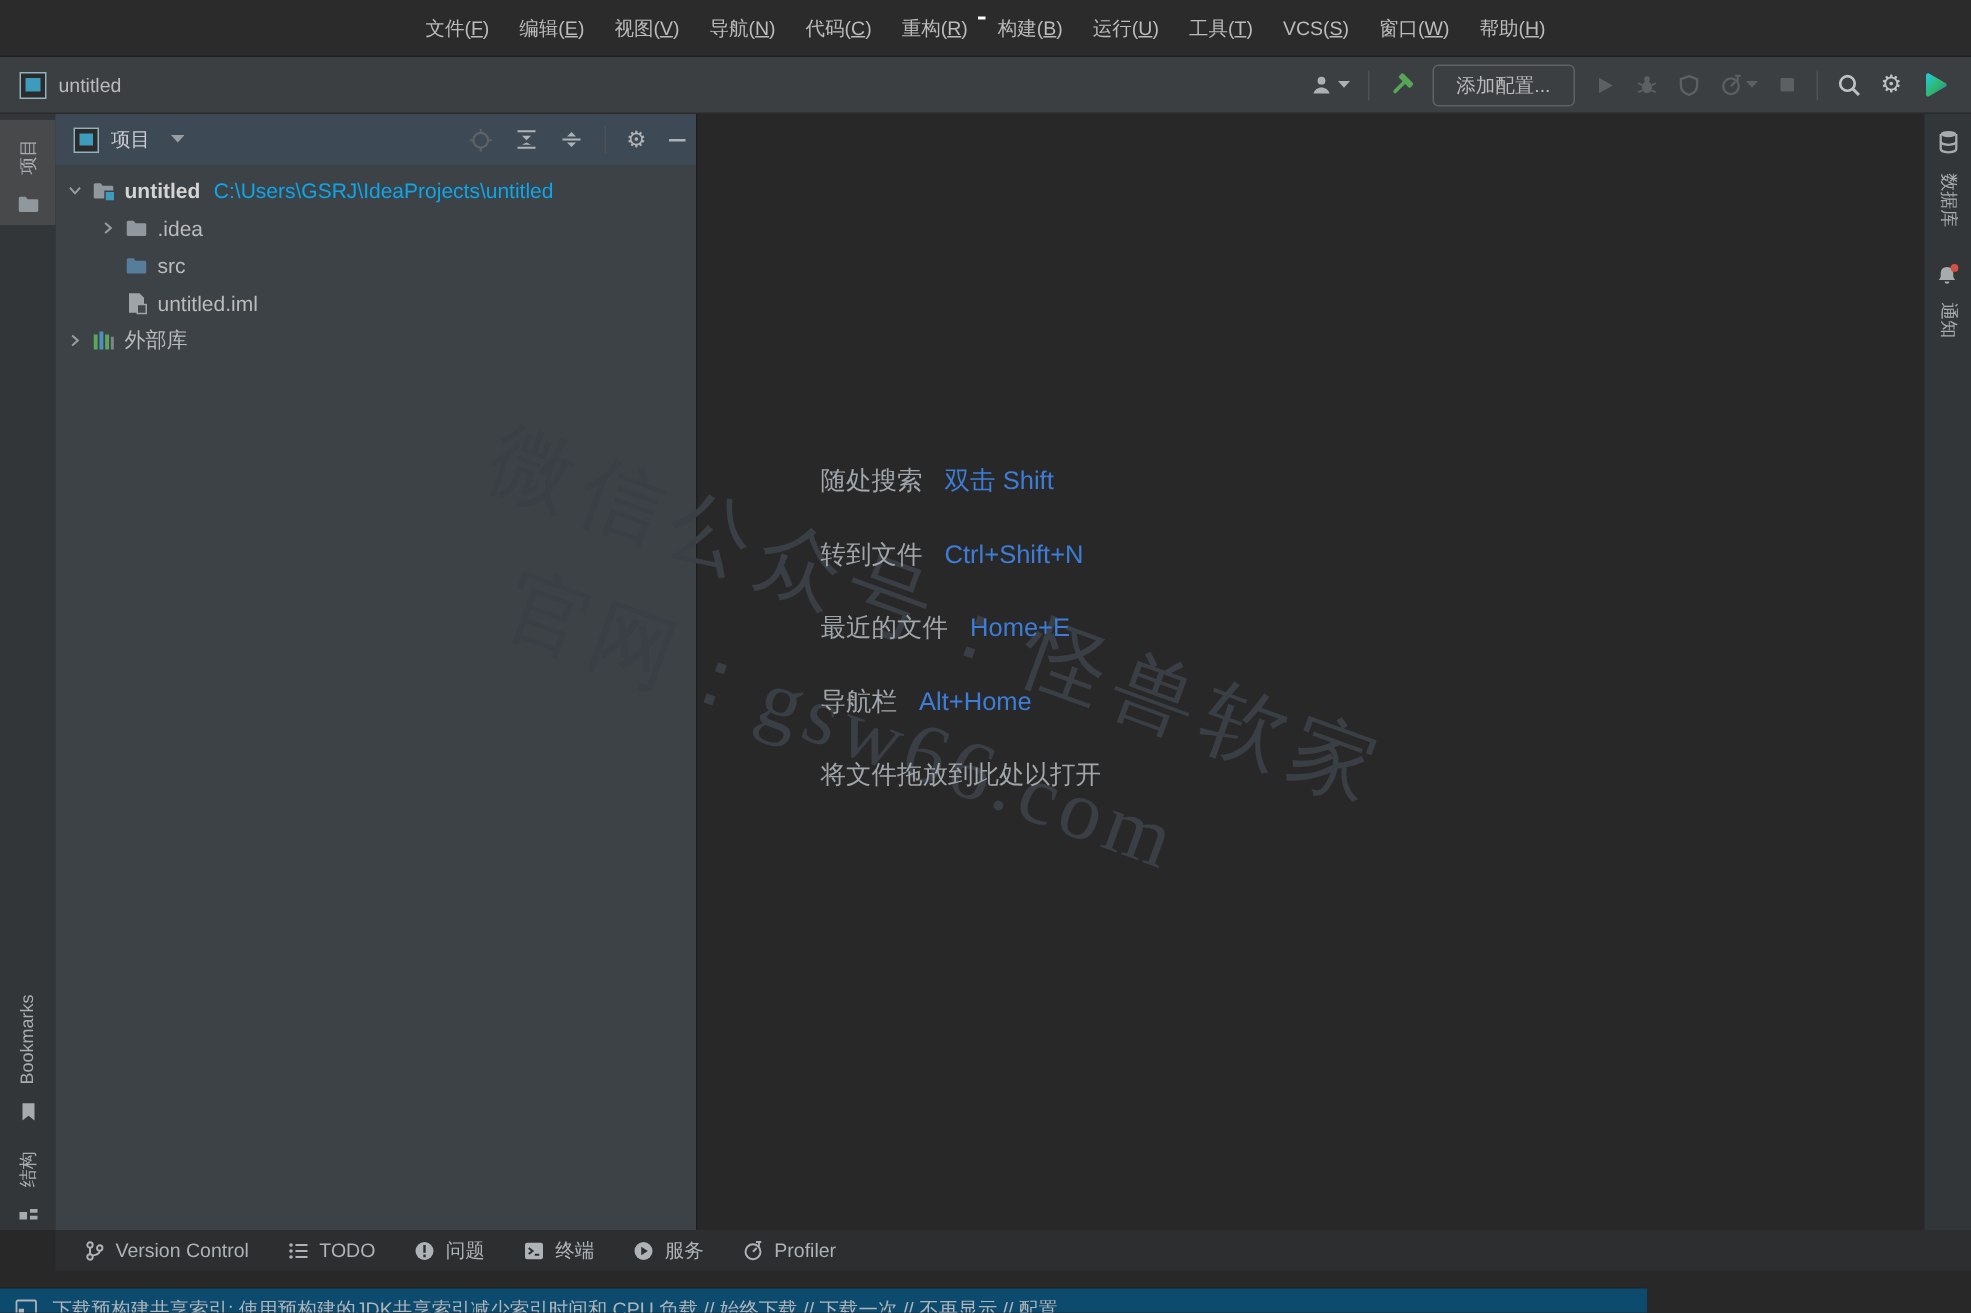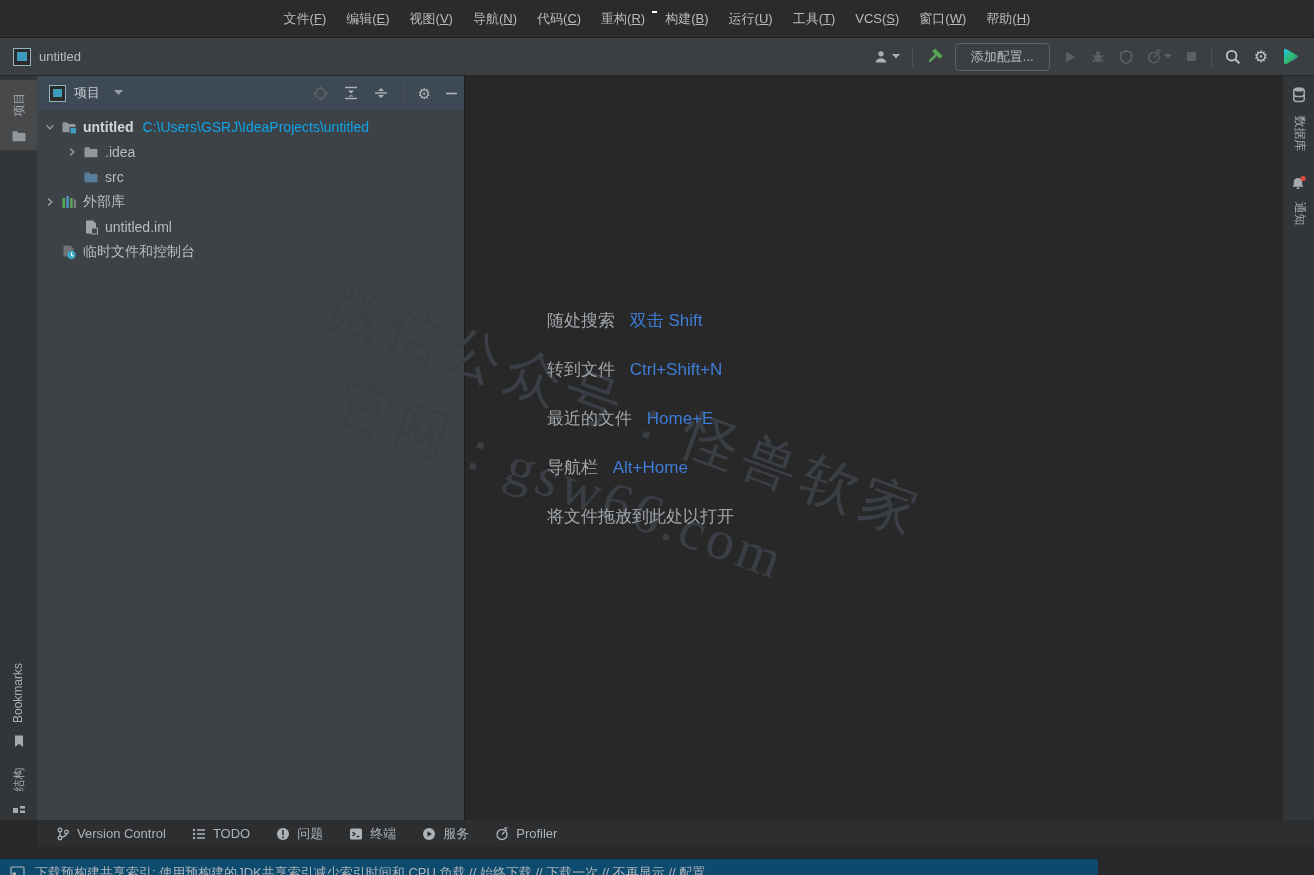--- a/index.html
+++ b/index.html
@@ -319,51 +319,42 @@
         </svg>
       <span class="tname">.idea</span>
     </div>
     <div class="trow lvl1">
       <span class="chevslot"></span>
       <svg class="ticon" viewBox="0 0 16 16">
           <path d="M1.5 4.2c0-.5.4-1 1-1h3.6l1.3 1.7h6.1c.6 0 1 .4 1 1v6.4c0 .6-.4 1-1 1h-11c-.6 0-1-.4-1-1z" fill="#567E9C"></path>
         </svg>
       <span class="tname">src</span>
     </div>
+    <div class="trow lvl1">
+      <span class="chevslot"></span>
+      <svg class="ticon" viewBox="0 0 16 16">
+          <path d="M3 1.5h7l3 3v10H3z" fill="#9FA4A8"></path>
+          <rect x="8.5" y="9" width="6" height="6" fill="#43474A" stroke="#9FA4A8" stroke-width="1"></rect>
+        </svg>
+      <span class="tname">untitled.iml</span>
+    </div>
     <div class="trow lvl0">
       <span class="chevslot">
           <svg width="12" height="12" viewBox="0 0 16 16">
             <path d="M5.5 3.5l5 4.5-5 4.5" fill="none" stroke="#9A9EA2" stroke-width="1.8"></path>
           </svg>
         </span>
       <svg class="ticon" viewBox="0 0 16 16">
           <rect x="1.5" y="4" width="2.6" height="10" fill="#59A758"></rect>
           <rect x="5.3" y="2" width="2.6" height="12" fill="#4E8FBE"></rect>
           <rect x="9.1" y="4" width="2.6" height="10" fill="#59A758"></rect>
           <rect x="12.9" y="5.5" width="2" height="8.5" fill="#7E8387"></rect>
         </svg>
       <span class="tname">外部库</span>
     </div>
-    <div class="trow lvl1">
-      <span class="chevslot"></span>
-      <svg class="ticon" viewBox="0 0 16 16">
-          <path d="M3 1.5h7l3 3v10H3z" fill="#9FA4A8"></path>
-          <rect x="8.5" y="9" width="6" height="6" fill="#43474A" stroke="#9FA4A8" stroke-width="1"></rect>
-        </svg>
-      <span class="tname">untitled.iml</span>
-    </div>
-    <div class="trow lvl0">
-      <span class="chevslot"></span>
-      <svg class="ticon" viewBox="0 0 16 16">
-          <path d="M2.5 1.5h7l3 3v8h-10z" fill="#6F7376"></path>
-          <circle cx="10.5" cy="11" r="4.2" fill="#3AA6C2"></circle>
-          <path d="M10.5 8.6v2.6l1.9 1.1" stroke="#fff" stroke-width="1.2" fill="none"></path>
-        </svg>
-      <span class="tname">临时文件和控制台</span>
-    </div>
   </div>
 </div>
 
 <div class="editor">
   <div class="shortcuts">
     <div class="sc-row">
       <span class="sc-label">随处搜索</span>
       <span class="sc-keys">双击 Shift</span>
     </div>
     <div class="sc-row">

